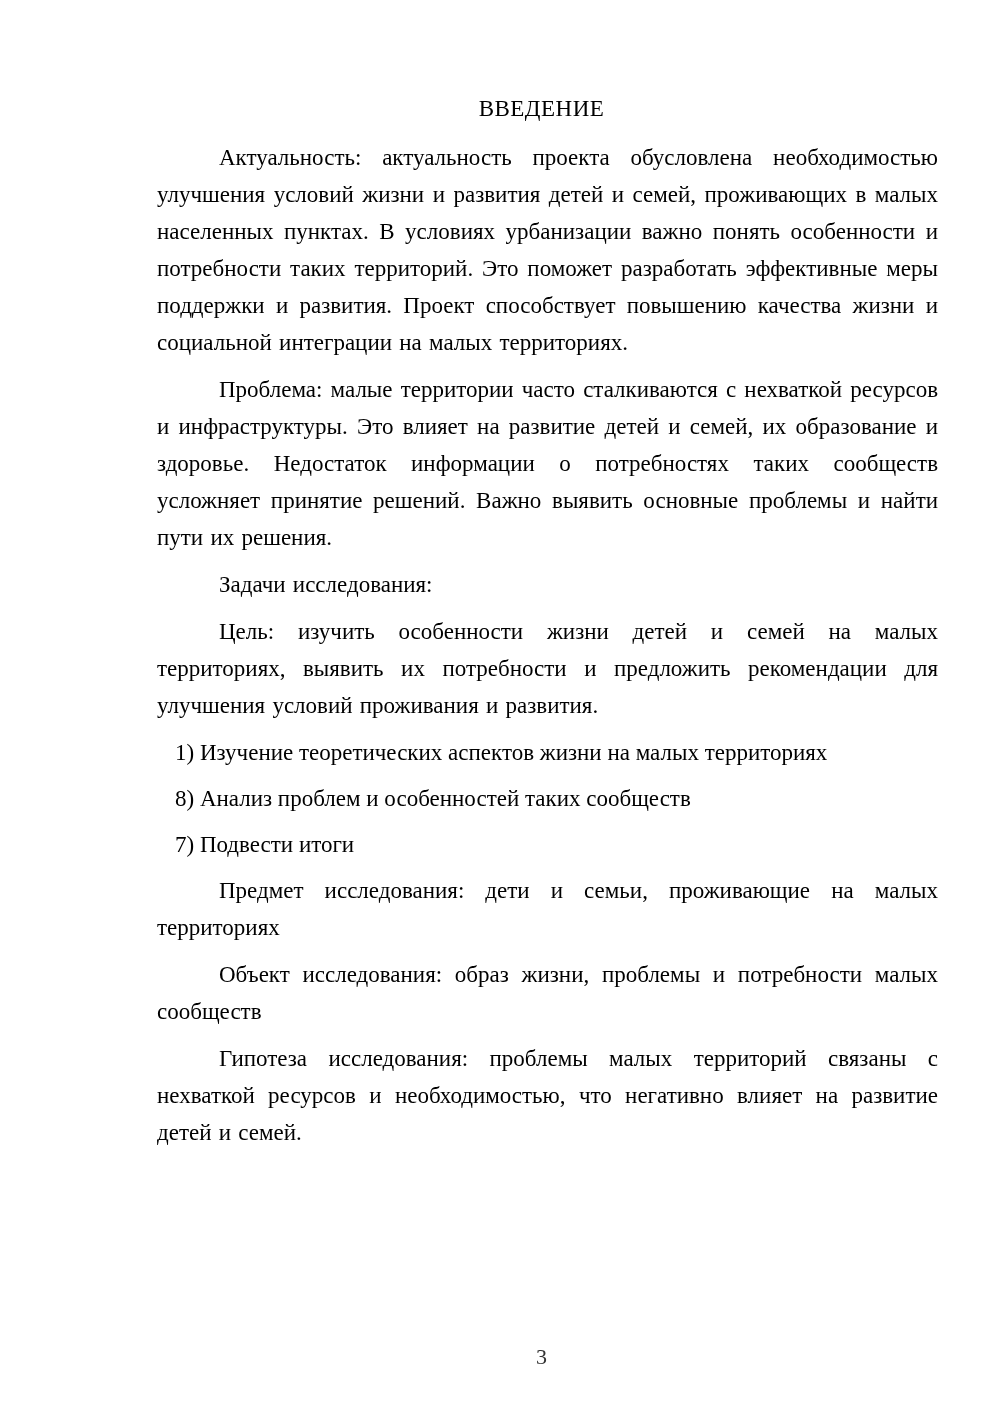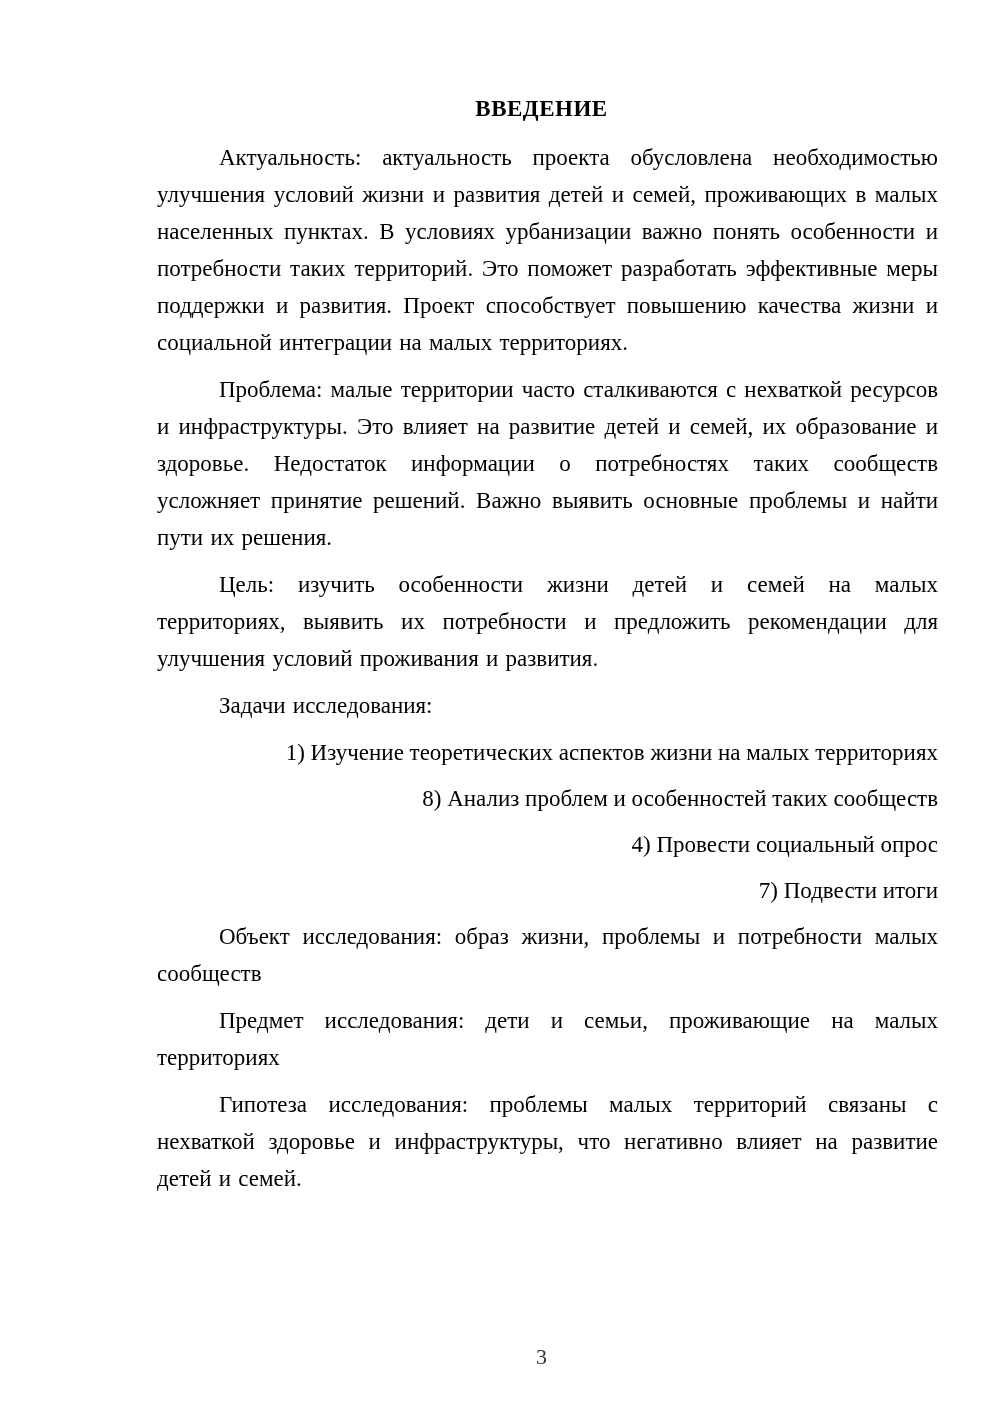--- a/index.html
+++ b/index.html
@@ -19,21 +19,21 @@
       left: 0;
       top: 0;
       width: 1000px;
       height: 1414px;
       box-sizing: border-box;
       background: #ffffff;
       padding: 90px 62px 0 145px;
     }
     .doc-title {
       font-size: 23px;
-      font-weight: 700;
+      font-weight: 400;
       text-align: center;
       line-height: 37px;
       margin: 0 0 12px 0;
       letter-spacing: 0.5px;
     }
     .para {
       font-size: 23px;
       line-height: 37px;
       text-align: justify;
       text-indent: 62px;
@@ -41,21 +41,21 @@
       word-spacing: 1.5px;
     }
     .tasks {
       margin: 0;
     }
     .task {
       font-size: 23px;
       line-height: 37px;
       margin: 0 0 9px 0;
       padding-left: 30px;
-      text-align: right;
+      text-align: left;
     }
     .page-number {
       position: absolute;
       bottom: 44px;
       left: 145px;
       right: 62px;
       text-align: center;
       font-size: 22px;
       color: #333333;
     }
@@ -64,33 +64,32 @@
 <body>
 
 <div class="page">
 
   <h1 class="doc-title">ВВЕДЕНИЕ</h1>
 
   <p class="para">Актуальность: актуальность проекта обусловлена необходимостью улучшения условий жизни и развития детей и семей, проживающих в малых населенных пунктах. В условиях урбанизации важно понять особенности и потребности таких территорий. Это поможет разработать эффективные меры поддержки и развития. Проект способствует повышению качества жизни и социальной интеграции на малых территориях.</p>
 
   <p class="para">Проблема: малые территории часто сталкиваются с нехваткой ресурсов и инфраструктуры. Это влияет на развитие детей и семей, их образование и здоровье. Недостаток информации о потребностях таких сообществ усложняет принятие решений. Важно выявить основные проблемы и найти пути их решения.</p>
 
+  <p class="para">Задачи исследования:</p>
+
   <p class="para">Цель: изучить особенности жизни детей и семей на малых территориях, выявить их потребности и предложить рекомендации для улучшения условий проживания и развития.</p>
-
-  <p class="para">Задачи исследования:</p>
 
   <div class="tasks">
     <p class="task">1) Изучение теоретических аспектов жизни на малых территориях</p>
     <p class="task">8) Анализ проблем и особенностей таких сообществ</p>
-    <p class="task">4) Провести социальный опрос</p>
     <p class="task">7) Подвести итоги</p>
   </div>
 
+  <p class="para">Предмет исследования: дети и семьи, проживающие на малых территориях</p>
+
   <p class="para">Объект исследования: образ жизни, проблемы и потребности малых сообществ</p>
 
-  <p class="para">Предмет исследования: дети и семьи, проживающие на малых территориях</p>
-
-  <p class="para">Гипотеза исследования: проблемы малых территорий связаны с нехваткой здоровье и инфраструктуры, что негативно влияет на развитие детей и семей.</p>
+  <p class="para">Гипотеза исследования: проблемы малых территорий связаны с нехваткой ресурсов и необходимостью, что негативно влияет на развитие детей и семей.</p>
 
 
   <div class="page-number">3</div>
 
 </div>
 
 </body></html>

